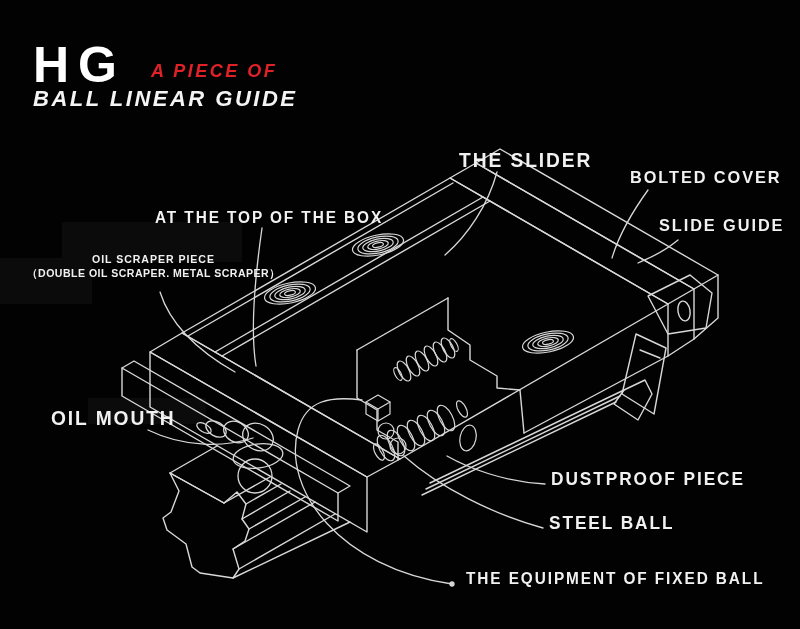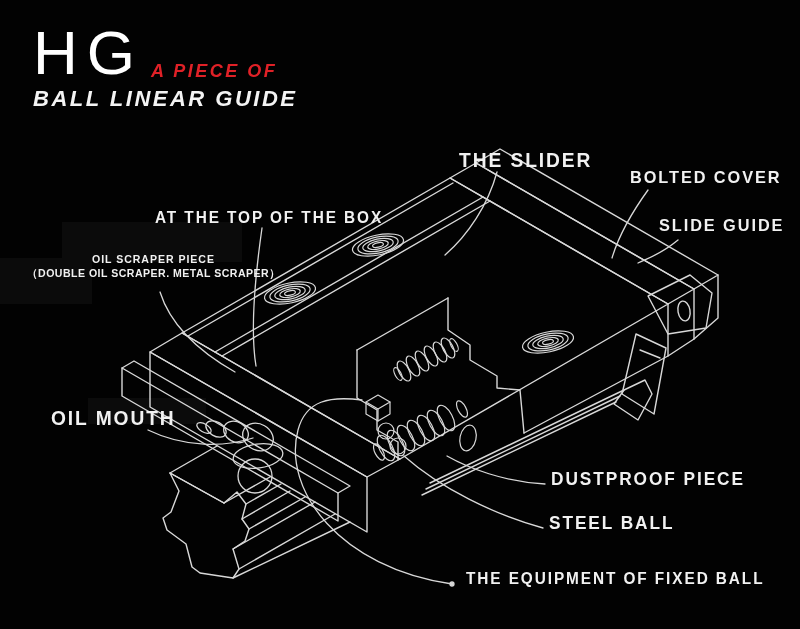--- a/index.html
+++ b/index.html
@@ -4,22 +4,22 @@
 <style>
   html,body{margin:0;padding:0;background:#000;}
   #stage{
     position:relative;width:800px;height:629px;overflow:hidden;
     background:#020202;
     font-family:"Liberation Sans", sans-serif;
   }
   .patch{position:absolute;background:#0b0b0b;}
   
   .brand{
-    position:absolute;left:33px;top:22px;
-    font-size:62px;font-weight:400;color:#ffffff;
+    position:absolute;left:33px;top:40px;
+    font-size:50px;font-weight:700;color:#ffffff;
     letter-spacing:9px;line-height:1;
   }
   .series-tag{
     position:absolute;left:151px;top:62px;
     font-size:18px;font-weight:700;font-style:italic;
     letter-spacing:2.5px;line-height:1;
   }
   .product{
     position:absolute;left:33px;top:88px;
     font-size:22px;font-weight:700;font-style:italic;color:#f4f4f4;

